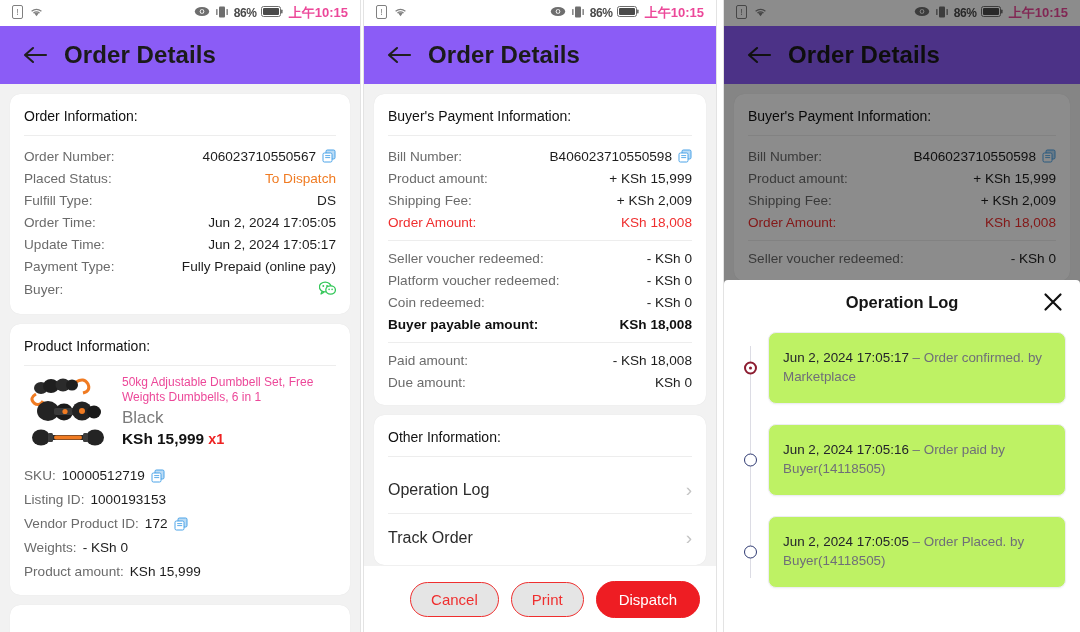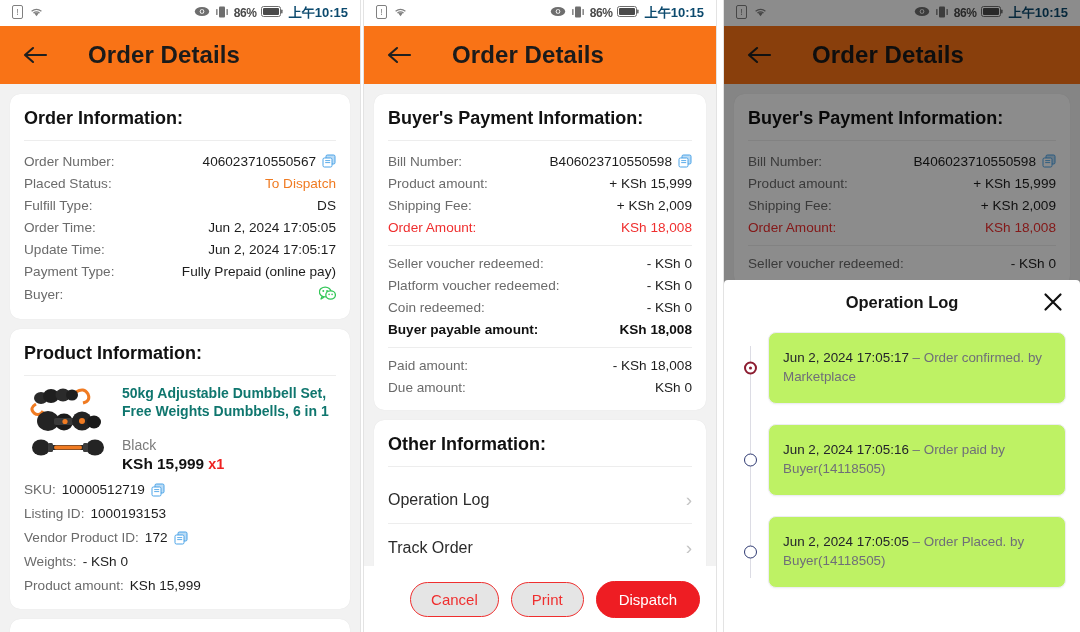--- a/index.html
+++ b/index.html
@@ -20,63 +20,63 @@
 
   
   .statusbar {
     height: 26px; background: #ffffff;
     display: flex; align-items: center; justify-content: space-between;
     padding: 0 12px; font-size: 12.5px; color: #4a4a4a;
   }
   .sb-left { display: flex; align-items: center; gap: 6px; }
   .sb-right { display: flex; align-items: center; gap: 4px; font-size: 12.5px; font-weight: bold; }
   .sb-pct { font-size: 12px; letter-spacing: -0.3px; }
-  .sb-time { font-size: 13px; color: #0c4a6e; margin-left: 2px; }
+  .sb-time { font-size: 13px; color: #ec4899; margin-left: 2px; }
   .ico { display: inline-block; vertical-align: middle; }
 
   
   .navbar {
-    height: 58px; background: #f97316;
-    display: flex; align-items: center; gap: 38px; padding: 0 20px;
+    height: 58px; background: #8b5cf6;
+    display: flex; align-items: center; gap: 14px; padding: 0 20px;
   }
   .nav-title { font-size: 24px; font-weight: 600; color: #1b1b1b; letter-spacing: 0.1px; }
   .back-btn { width: 30px; height: 30px; display: flex; align-items: center; justify-content: center; cursor: pointer; }
 
   
   .scroll { padding: 10px 10px 0 10px; height: calc(632px - 84px); overflow: hidden; }
   .scroll.with-footer { height: calc(632px - 84px - 66px); }
 
   .card {
     background: #ffffff; border-radius: 10px;
     padding: 14px 14px 12px 14px; margin-bottom: 10px;
     box-shadow: 0 0 1px rgba(0,0,0,0.10);
   }
-  .card-title { font-size: 18px; font-weight: 700; color: #111; margin-bottom: 11px; }
+  .card-title { font-size: 14px; font-weight: 400; color: #111; margin-bottom: 11px; }
   .divider { height: 1px; background: #ededed; margin: 0 0 9px 0; }
 
   .kv { display: flex; justify-content: space-between; align-items: center; padding: 3.5px 0; font-size: 13.6px; }
   .kv .k { color: #6b6b6b; white-space: nowrap; }
   .kv .v { color: #1d1d1d; text-align: right; display: flex; align-items: center; gap: 6px; justify-content: flex-end; }
   .kv.accent .k, .kv.accent .v { color: #ef2f2f; }
   .kv.bold .k, .kv.bold .v { color: #111; font-weight: 700; }
   .kv .v.orange { color: #f07b22; font-weight: 500; }
   .sub-divider { height: 1px; background: #ededed; margin: 7px 0 6px 0; }
 
   
   .copy-ico { width: 14px; height: 14px; flex: 0 0 auto; }
 
   
   .prod { display: flex; gap: 10px; }
   .prod-img {
     width: 88px; height: 84px; flex: 0 0 auto; position: relative;
     background: #ffffff; overflow: hidden;
   }
   .prod-info { flex: 1 1 auto; min-width: 0; }
-  .prod-name { font-size: 14px; font-weight: 700; color: #0f766e; line-height: 1.26; }
-  .prod-variant { font-size: 14px; color: #7b7b7b; margin-top: 17px; }
+  .prod-name { font-size: 12px; font-weight: 400; color: #ec4899; line-height: 1.26; }
+  .prod-variant { font-size: 17px; color: #7b7b7b; margin-top: 3px; }
   .prod-price { font-size: 15.4px; font-weight: 700; color: #111; margin-top: 2px; }
   .prod-qty { color: #ee2222; font-size: 14.4px; font-weight: 700; margin-left: 4px; }
   .prod-rows { margin-top: 4px; }
   .prow { font-size: 13.6px; color: #6b6b6b; padding: 4.5px 0; display: flex; align-items: flex-end; gap: 6px; }
   .prow b { color: #1d1d1d; font-weight: 400; }
 
   
   .listrow {
     display: flex; align-items: center; justify-content: space-between;
     padding: 14px 0; font-size: 16px; color: #2b2b2b; cursor: pointer;

